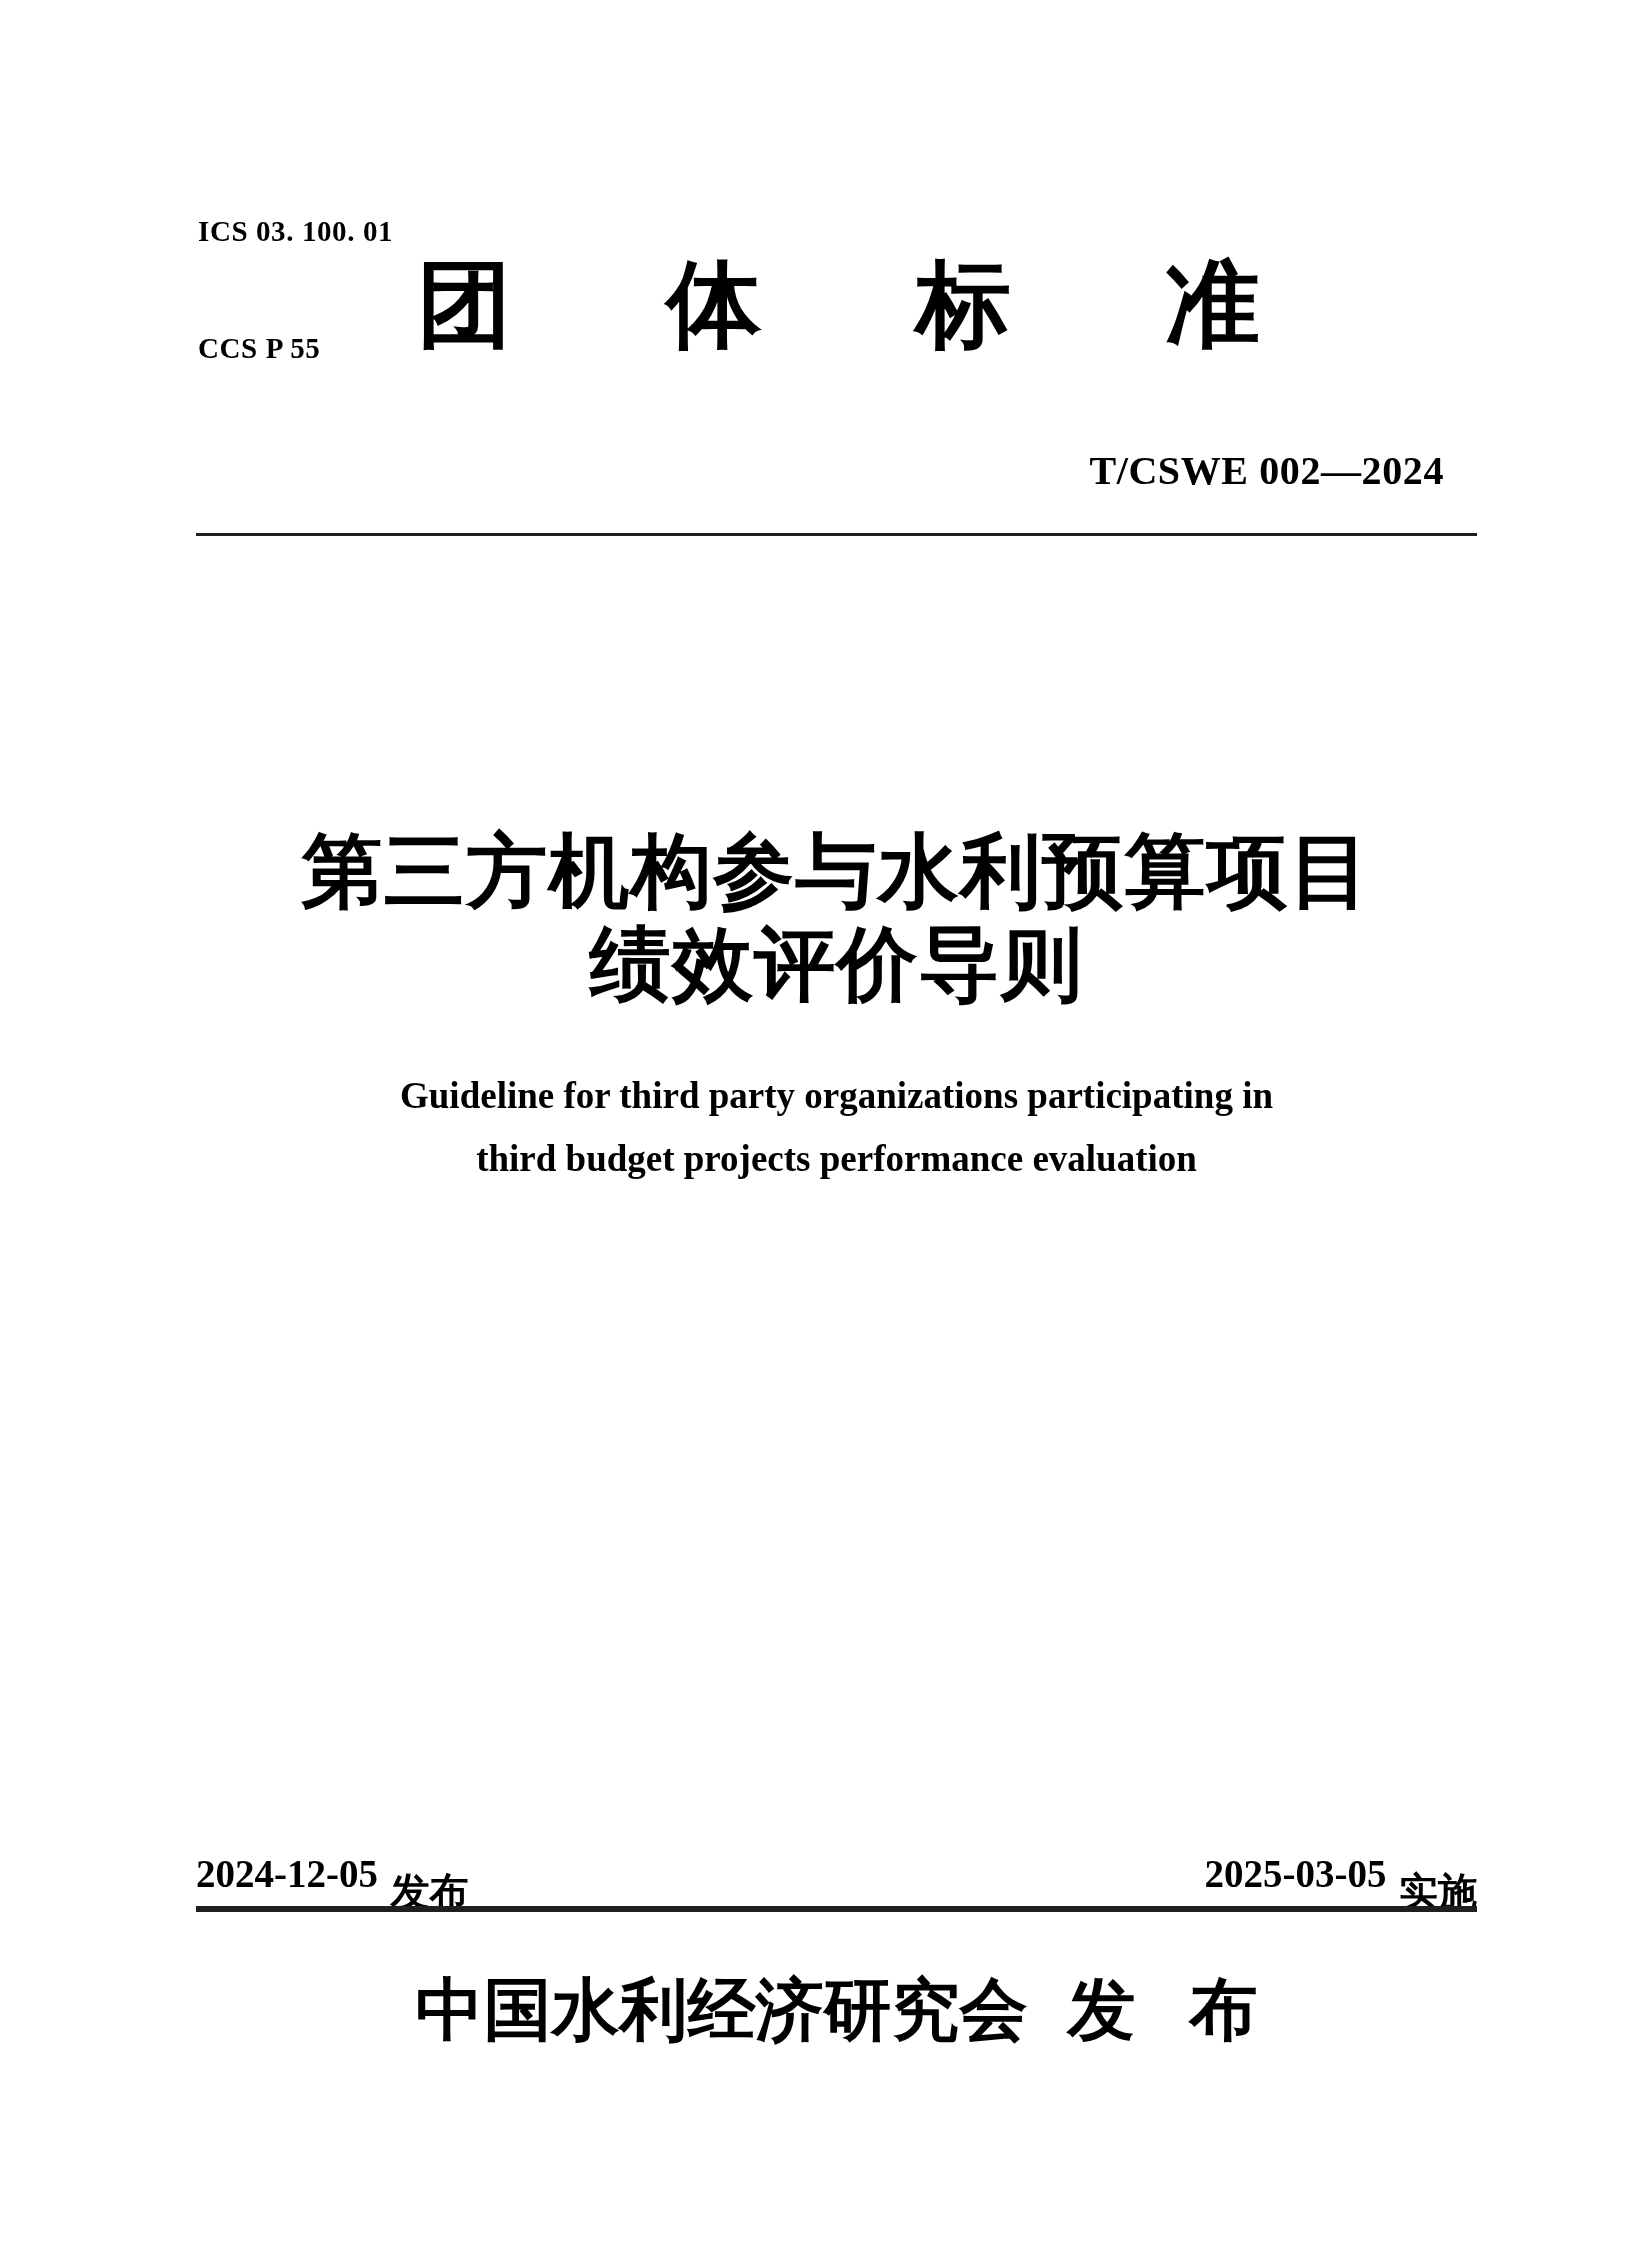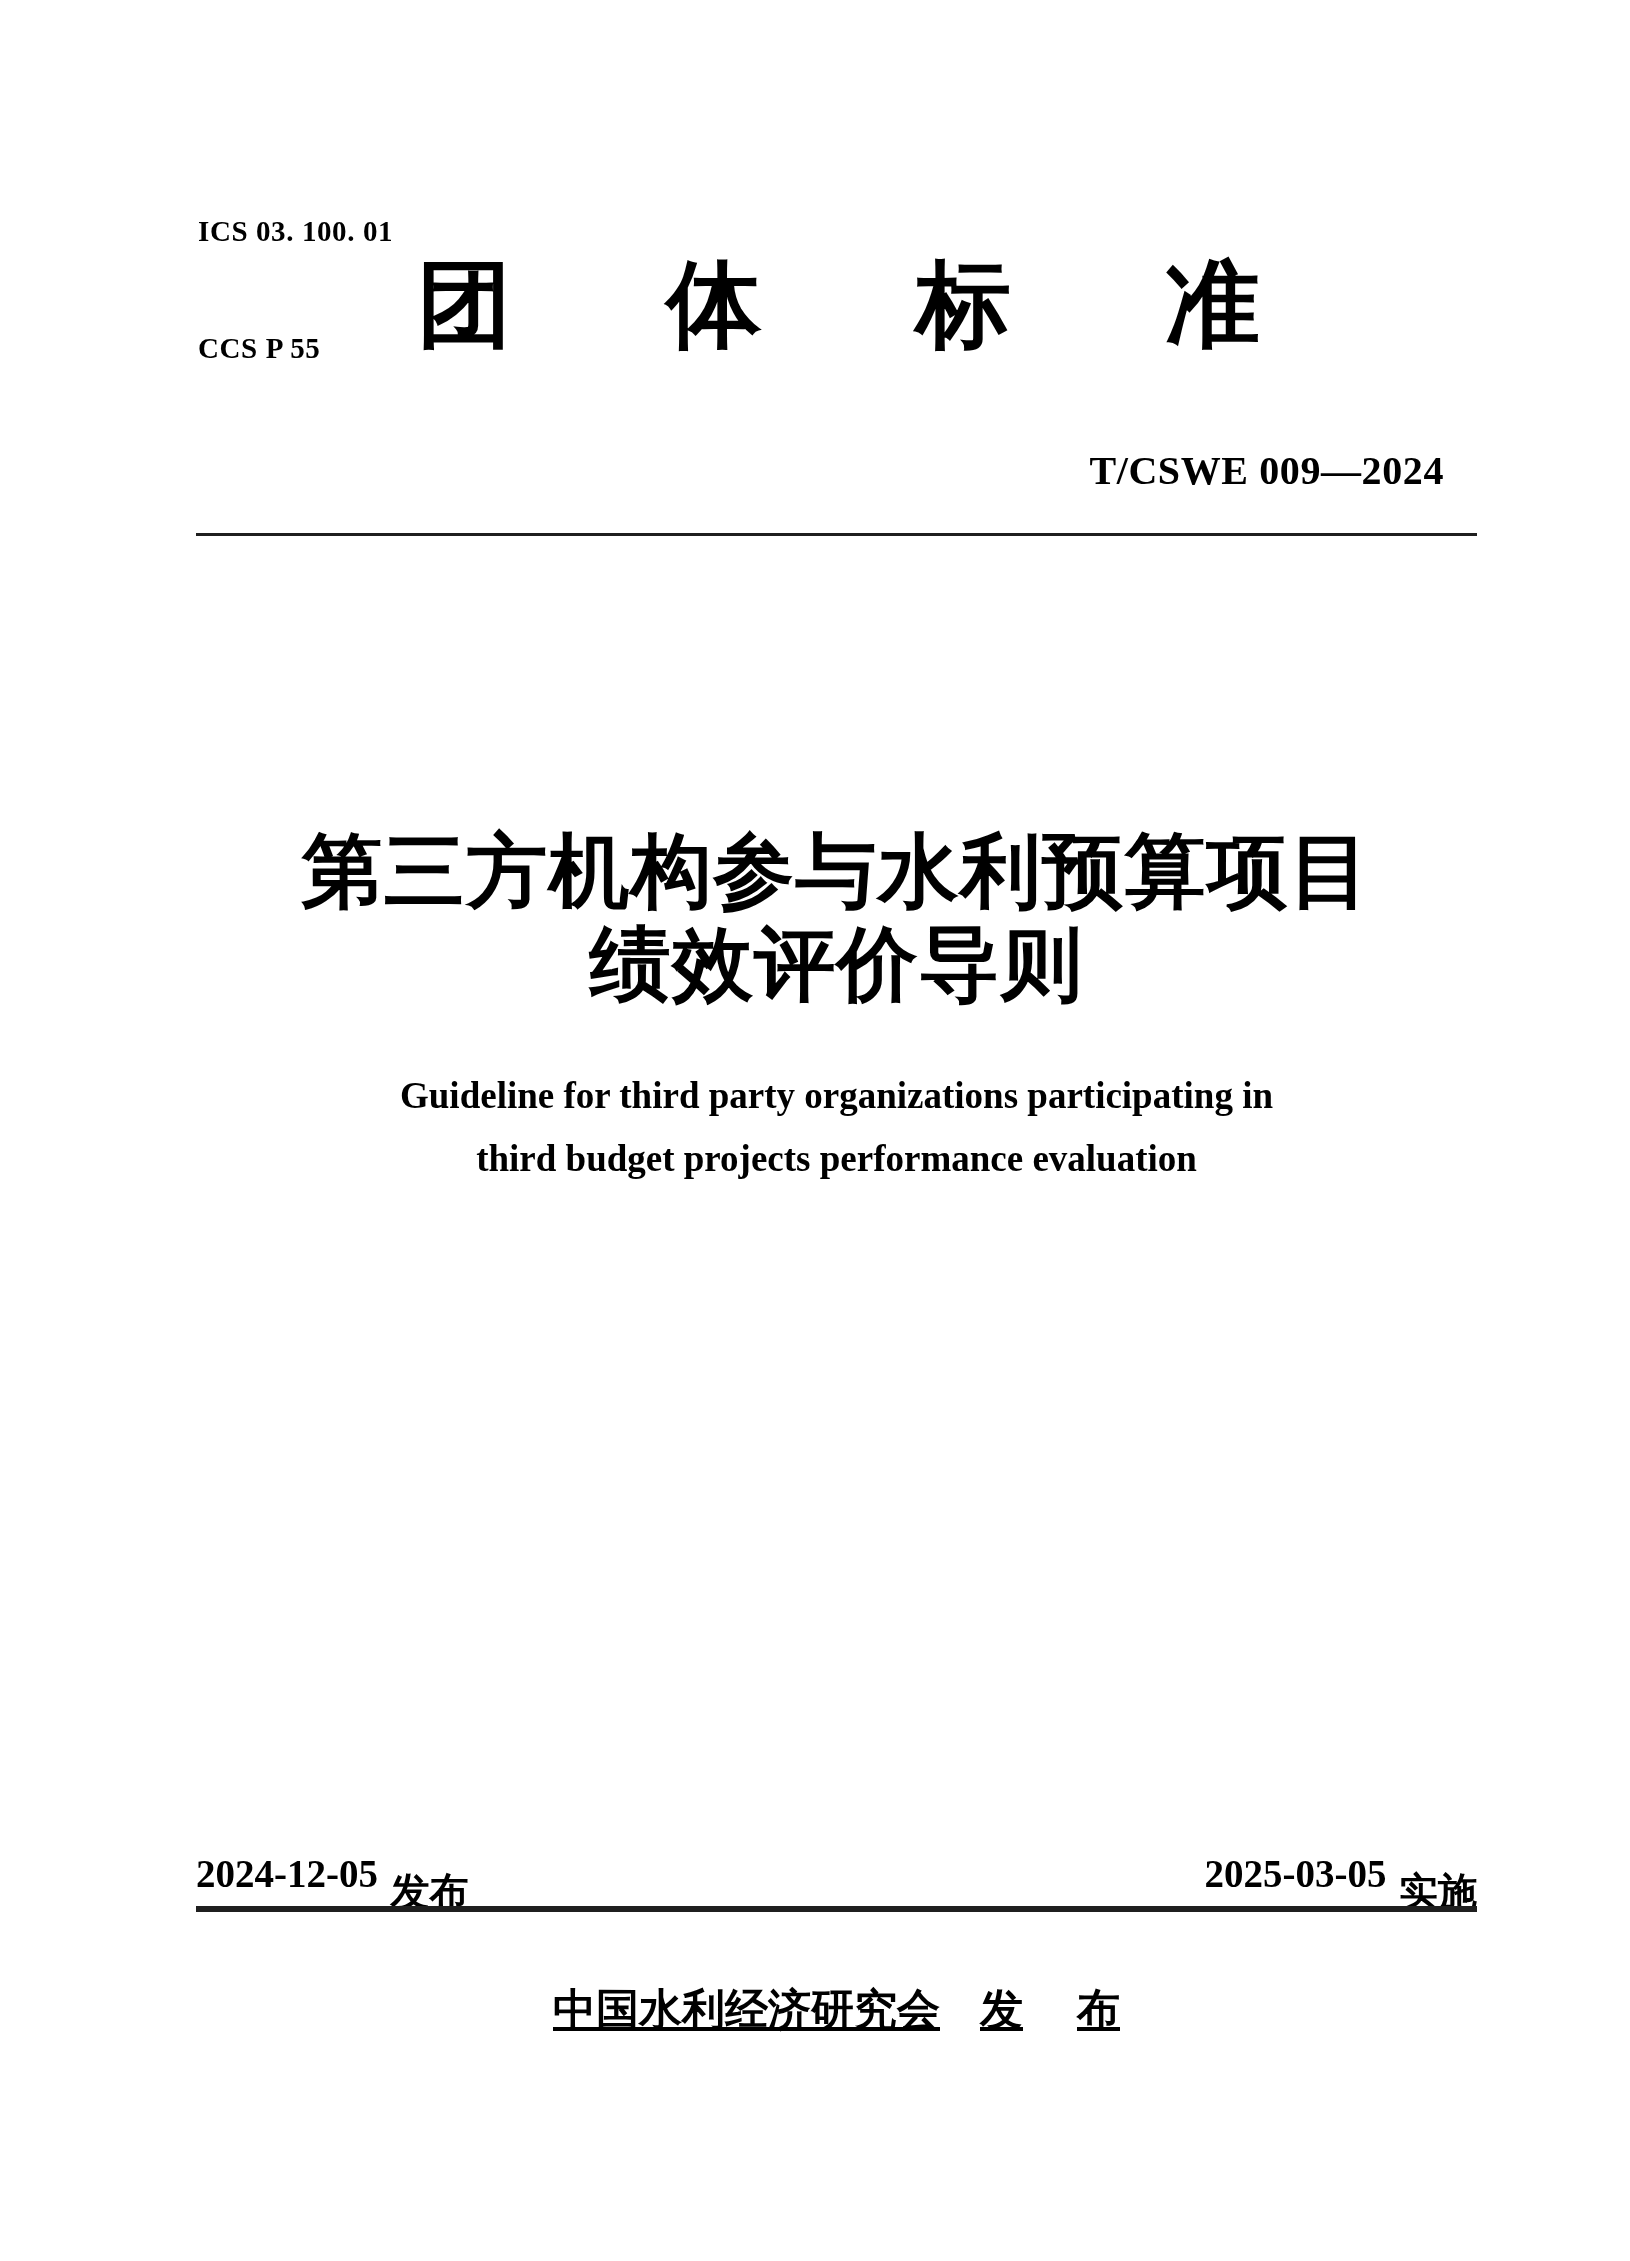--- a/index.html
+++ b/index.html
@@ -104,24 +104,23 @@
   .date-label{ margin-left:12.6px;margin-top:18px; }
   
   .publisher{
     position:absolute;
     left:196px;
     top:1979px;
     width:1281px;
     display:flex;
     justify-content:center;
     align-items:center;
-    font-size:43px;
+    font-size:68px;
     font-weight:bold;
     line-height:62px;
-    text-decoration:underline;
   }
   .pub-char1{ margin-left:40px; }
   .pub-char2{ margin-left:54px; }
 </style>
 </head>
 <body>
 
 <div class="page">
 
   <div class="codes">
@@ -129,21 +128,21 @@
     <div>CCS P 55</div>
   </div>
 
   <div class="doc-type">
     <span>团</span>
     <span>体</span>
     <span>标</span>
     <span>准</span>
   </div>
 
-  <div class="std-num">T/CSWE 009—2024</div>
+  <div class="std-num">T/CSWE 002—2024</div>
 
   <div class="rule rule-top"></div>
 
   <div class="cn-title">
     <div>第三方机构参与水利预算项目</div>
     <div>绩效评价导则</div>
   </div>
 
   <div class="en-title">
     <div>Guideline for third party organizations participating in</div>

